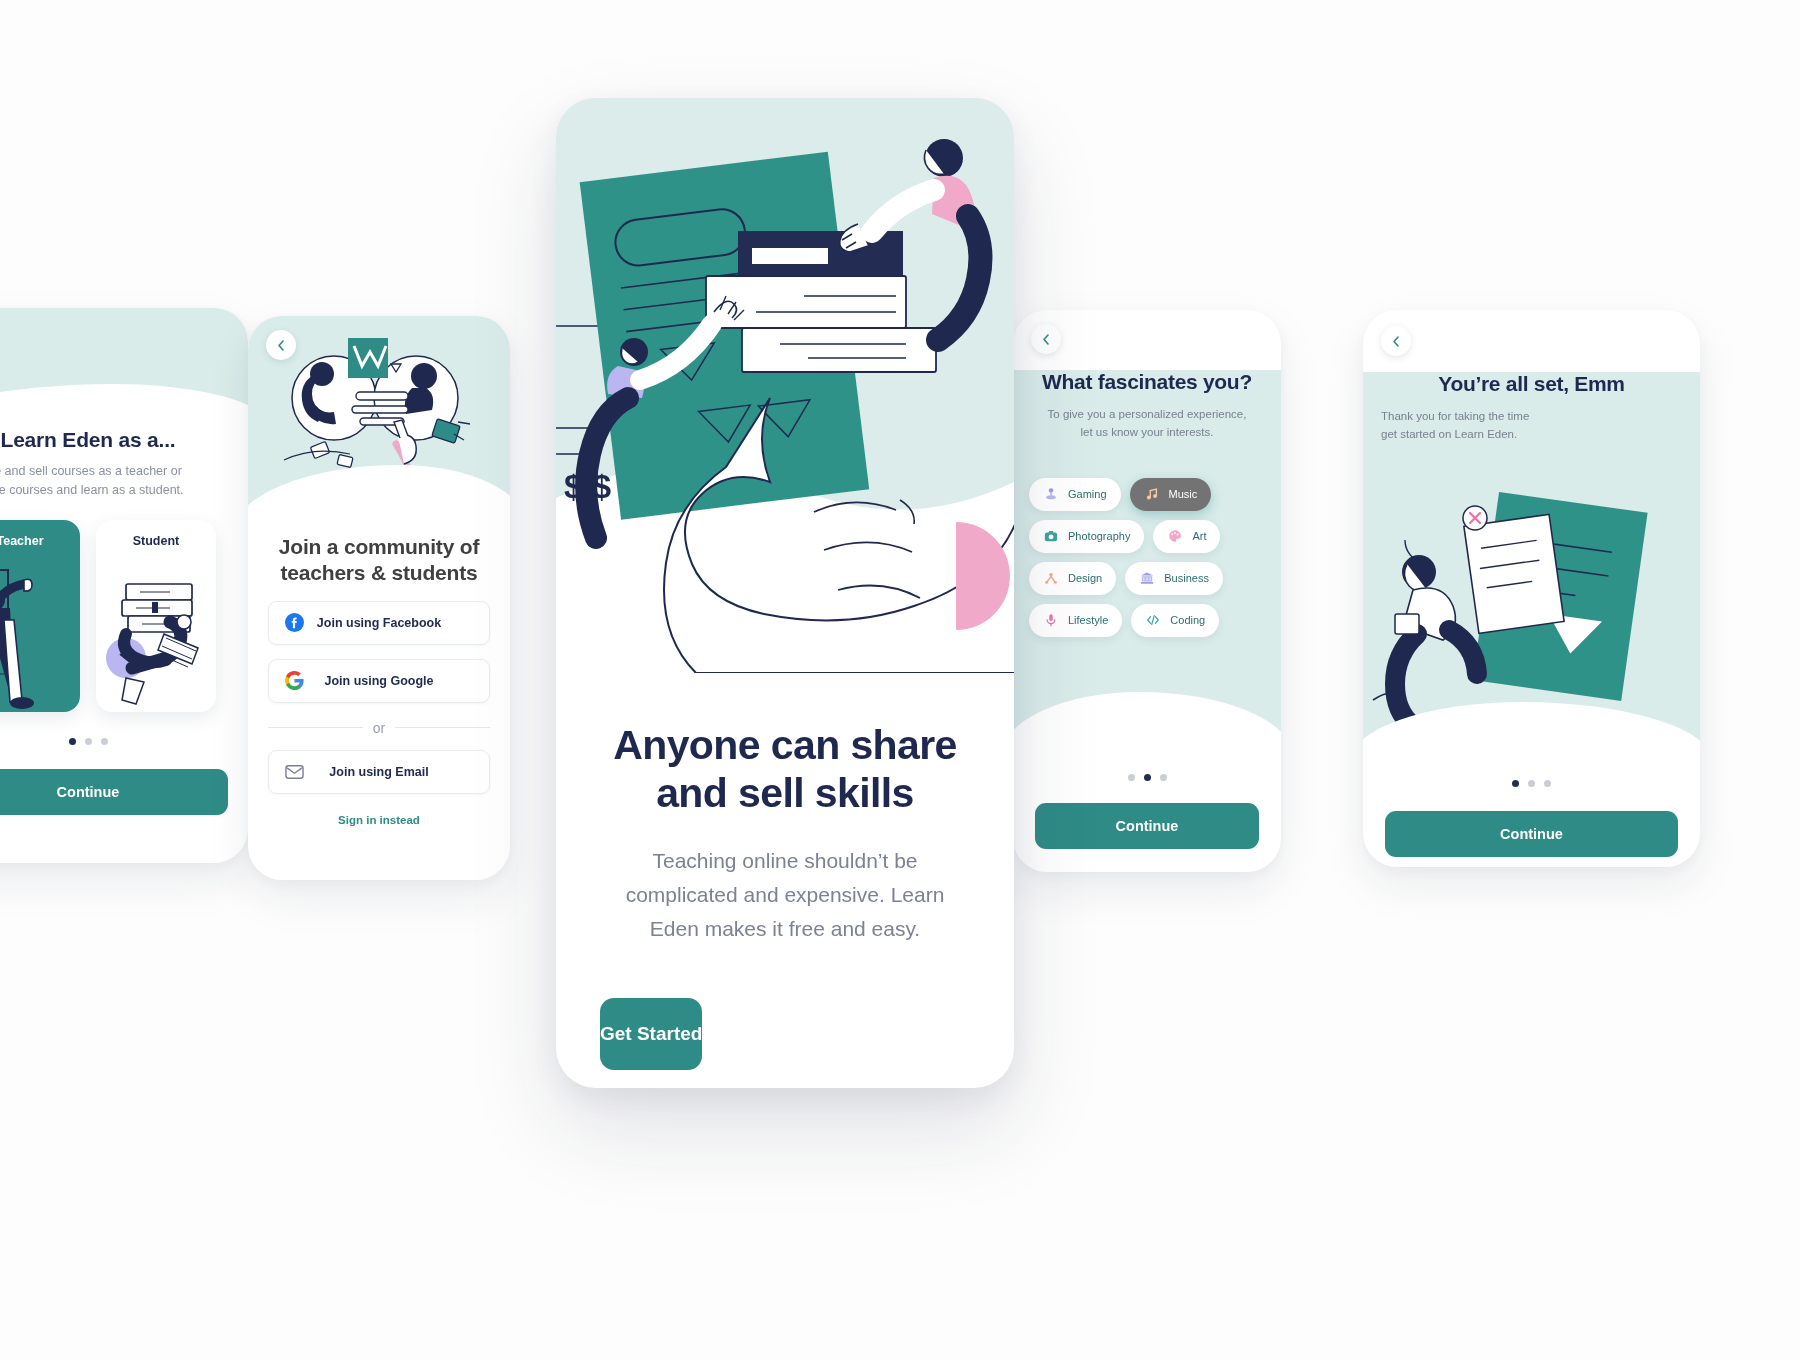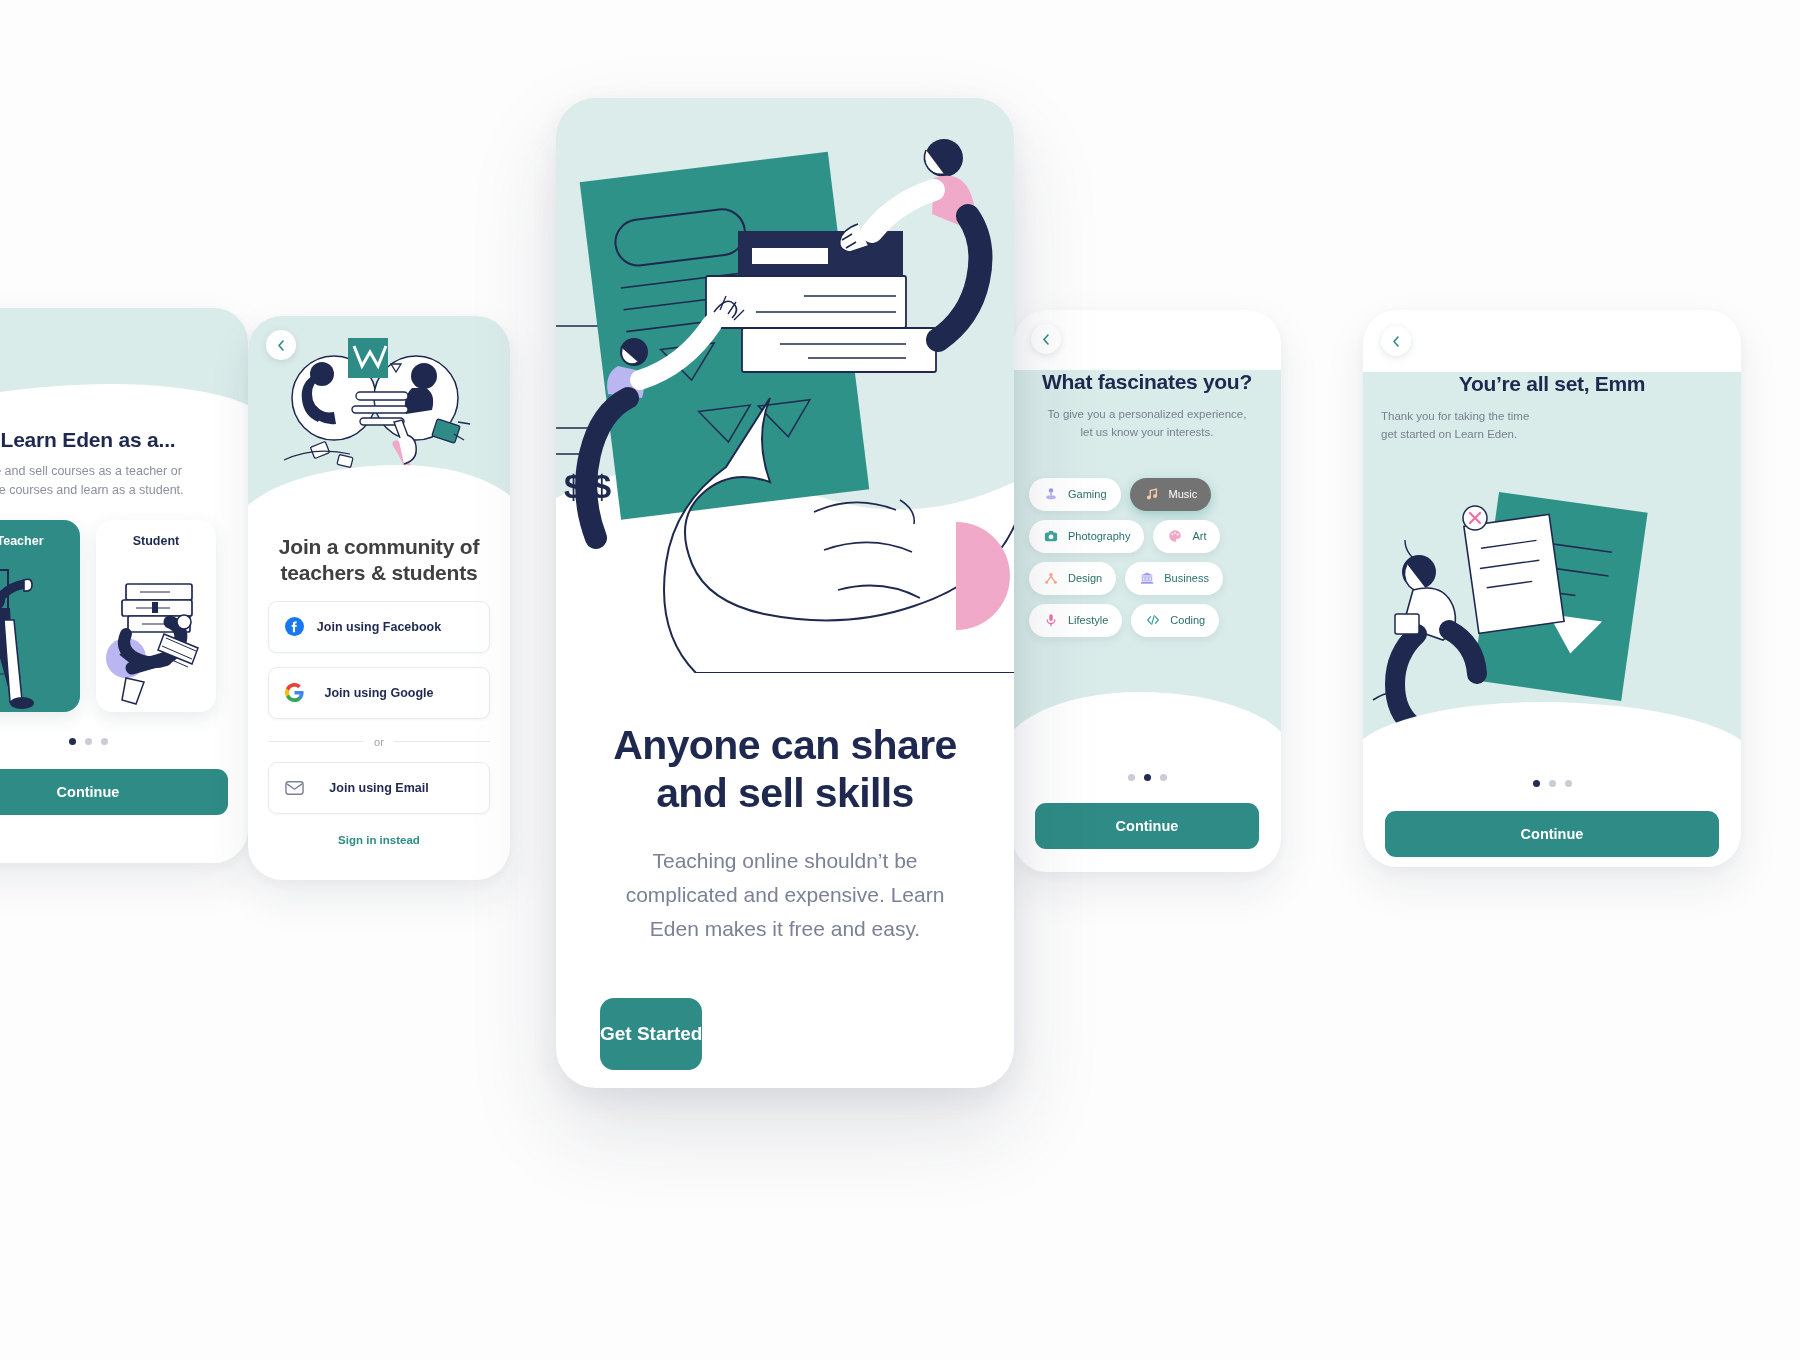--- a/index.html
+++ b/index.html
@@ -22,21 +22,21 @@
   .phone.side { box-shadow: 0 18px 44px rgba(28,40,70,.08), 0 4px 12px rgba(28,40,70,.04); }
   .phone.center {
     left: 556px; top: 98px; width: 458px; height: 990px;
     border-radius: 40px;
     box-shadow: 0 40px 90px rgba(28,40,70,.13), 0 10px 28px rgba(28,40,70,.07);
     z-index: 10;
   }
   .phone.c1 { left: -72px; top: 308px; width: 320px; height: 555px; z-index: 3; }
   .phone.c2 { left: 248px; top: 316px; width: 262px; height: 564px; z-index: 4; }
   .phone.c4 { left: 1013px; top: 310px; width: 268px; height: 562px; z-index: 4; }
-  .phone.c5 { left: 1363px; top: 310px; width: 378px; height: 557px; z-index: 3; }
+  .phone.c5 { left: 1363px; top: 310px; width: 337px; height: 557px; z-index: 3; }
   .phone.c5 { left: 1363px; }
 
   
   .hero { position: relative; width: 100%; background: #d9ecea; overflow: hidden; }
   .hero-white-wave {
     position: absolute; left: -6%; bottom: -6px; width: 112%; height: 42%;
     background: #ffffff;
     border-radius: 60% 45% 0 0 / 100% 86% 0 0;
   }
 
@@ -65,29 +65,29 @@
     background: #2f8b86; color: #fff; border: none; border-radius: 13px;
     font-weight: 700; cursor: pointer;
   }
   .center-cta { height: 72px; margin: 52px 44px 0; font-size: 19px; border-radius: 14px; }
 
   
   .c2-hero { height: 216px; }
   .c2-body { padding: 0 20px; text-align: center; }
   .c2-title { font-size: 21px; line-height: 1.26; font-weight: 700; color: #404040; margin-top: 2px; letter-spacing:-.2px; }
   .social-btn {
-    margin-top: 14px; height: 52px; border: 1px solid #e9ecef; border-radius: 9px;
+    margin-top: 14px; height: 44px; border: 1px solid #e9ecef; border-radius: 9px;
     background: #fff; display: flex; align-items: center; position: relative;
     box-shadow: 0 1px 3px rgba(40,60,80,.05); cursor: pointer;
   }
   .social-btn .glyph { position: absolute; left: 16px; display:flex; align-items:center; }
   .social-btn .txt { flex:1; text-align: center; font-size: 12.5px; font-weight: 700; color: #1f2950; }
   .or-row { display: flex; align-items: center; gap: 10px; margin-top: 17px; }
   .or-row .rule { flex: 1; height: 1px; background: #e4e7eb; }
-  .or-row .or { font-size: 11px; color: #9aa0ad; }
+  .or-row .or { font-size: 14px; color: #9aa0ad; }
   .c2-signin { margin-top: 20px; font-size: 11.5px; font-weight: 700; color: #2f8b86; cursor: pointer; }
 
   
   .c1-hero { height: 120px; }
   .c1-body { padding: 0 20px; text-align: center; }
   .c1-title { font-size: 21px; font-weight: 700; color:#1f2950; letter-spacing:-.2px; }
   .c1-sub { margin-top: 10px; font-size: 12.5px; line-height:1.5; color: #8a90a0; }
   .role-row { display: flex; gap: 16px; justify-content: center; margin-top: 20px; }
   .role-card {
     width: 120px; height: 192px; border-radius: 16px; position: relative; overflow: hidden;

